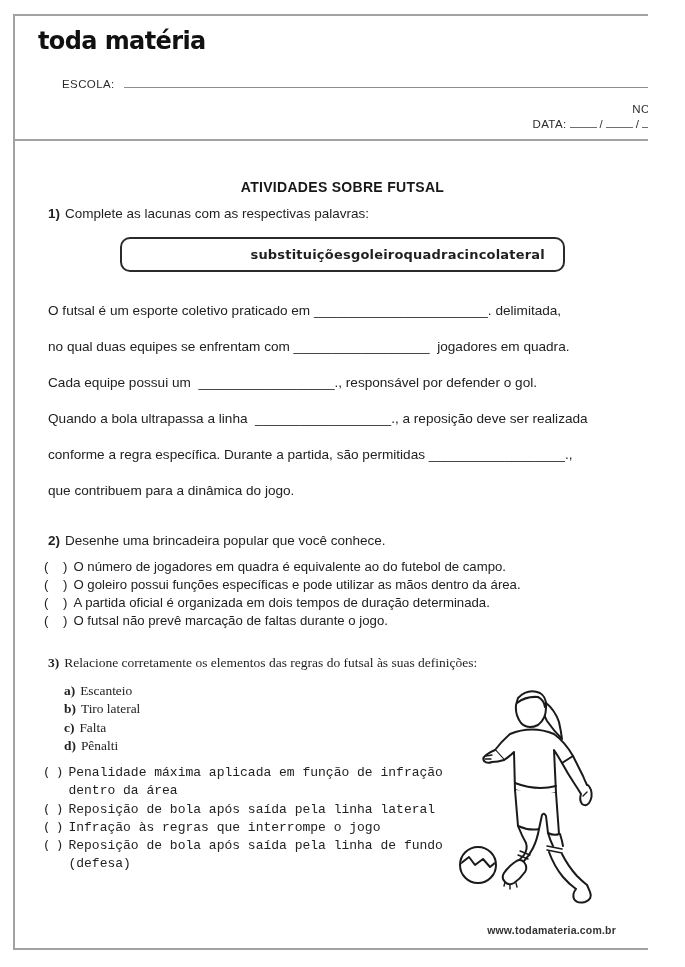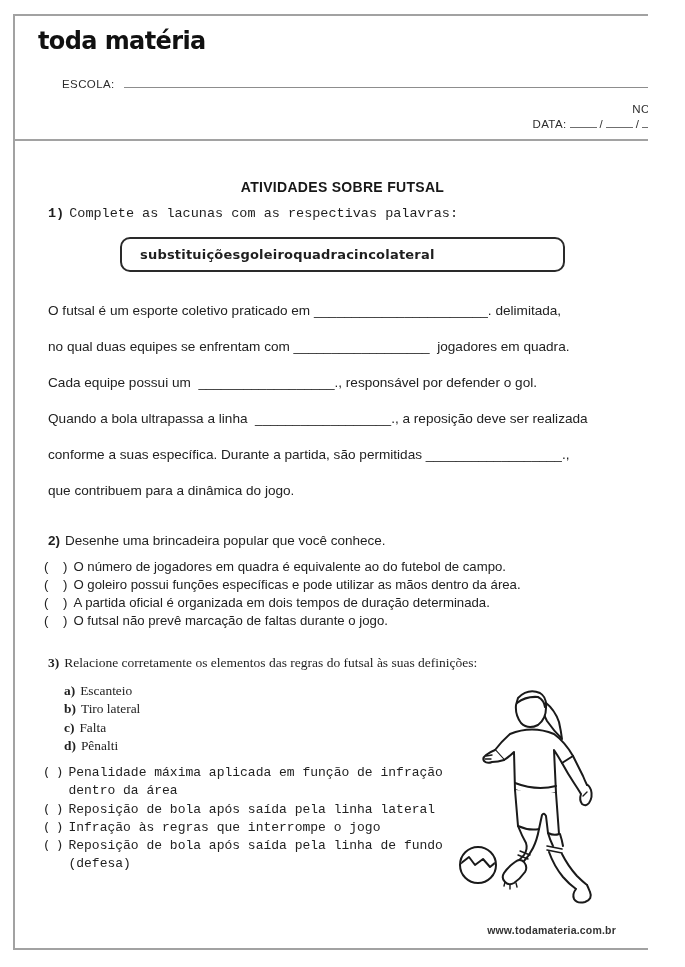--- a/index.html
+++ b/index.html
@@ -15,21 +15,21 @@
   .fill-line{flex:1;border-bottom:1.6px solid #8d8d8d;margin:0 0 2px 9px;height:1px;}
   .date-wrap{display:flex;align-items:flex-end;margin-left:14px;}
   .date-blank{width:27px;border-bottom:1.6px solid #6f6f6f;margin:0 3px 2px 3px;height:1px;}
   .date-sep{font-size:11.5px;color:#2d2d2d;margin-bottom:0px;}
   .ws-title{position:absolute;left:0;top:179px;width:685px;text-align:center;
             font-weight:bold;font-size:14px;letter-spacing:.3px;color:#171717;}
   .qline{position:absolute;left:48px;font-size:13.5px;}
   .qnum{font-weight:bold;margin-right:5px;}
   .word-bank{position:absolute;left:120px;top:237px;width:445px;height:35px;box-sizing:border-box;
              border:2px solid #2a2a2a;border-radius:10px;display:flex;align-items:center;
-             justify-content:flex-start;padding:0 18px;
+             justify-content:flex-end;padding:0 18px;
              font-family:"DejaVu Sans",sans-serif;font-weight:bold;font-size:13px;letter-spacing:.2px;}
   .para{position:absolute;left:48px;top:302px;width:600px;font-size:13.6px;color:#222;}
   .para .pline{line-height:17.5px;margin-bottom:18.5px;white-space:pre;}
   .q2-items{position:absolute;left:44px;top:558px;font-size:13.2px;line-height:18px;color:#222;}
   .q2-items .row{display:flex;}
   .paren{white-space:pre;margin-right:6px;}
   .q3{font-family:Liberation Serif, serif;}
   .q3-options{position:absolute;left:64px;top:682px;font-family:Liberation Serif, serif;
               font-size:13.4px;line-height:18.3px;color:#222;}
   .q3-options .letter{font-weight:bold;margin-right:5px;}
@@ -64,38 +64,38 @@
       <span class="date-blank"></span>
       <span class="date-sep">/</span>
       <span class="date-blank"></span>
       <span class="date-sep">/</span>
       <span class="date-blank"></span>
     </span>
   </div>
 
   <div class="ws-title">ATIVIDADES SOBRE FUTSAL</div>
 
-  <div class="qline" style="top:206px;font-family:Liberation Mono, monospace;">
+  <div class="qline" style="top:206px;">
     <span class="qnum">1)</span><span>Complete as lacunas com as respectivas palavras:</span>
   </div>
 
   <div class="word-bank">
     <span>substituições</span>
     <span>goleiro</span>
     <span>quadra</span>
     <span>cinco</span>
     <span>lateral</span>
   </div>
 
   <div class="para">
     <div class="pline">O futsal é um esporte coletivo praticado em _______________________. delimitada,</div>
     <div class="pline">no qual duas equipes se enfrentam com __________________  jogadores em quadra.</div>
     <div class="pline">Cada equipe possui um  __________________., responsável por defender o gol.</div>
     <div class="pline">Quando a bola ultrapassa a linha  __________________., a reposição deve ser realizada</div>
-    <div class="pline">conforme a suas específica. Durante a partida, são permitidas __________________.,</div>
+    <div class="pline">conforme a regra específica. Durante a partida, são permitidas __________________.,</div>
     <div class="pline">que contribuem para a dinâmica do jogo.</div>
   </div>
 
   <div class="qline" style="top:533px;">
     <span class="qnum">2)</span><span>Desenhe uma brincadeira popular que você conhece.</span>
   </div>
 
   <div class="q2-items">
     <div class="row">
       <span class="paren">(    )</span>

